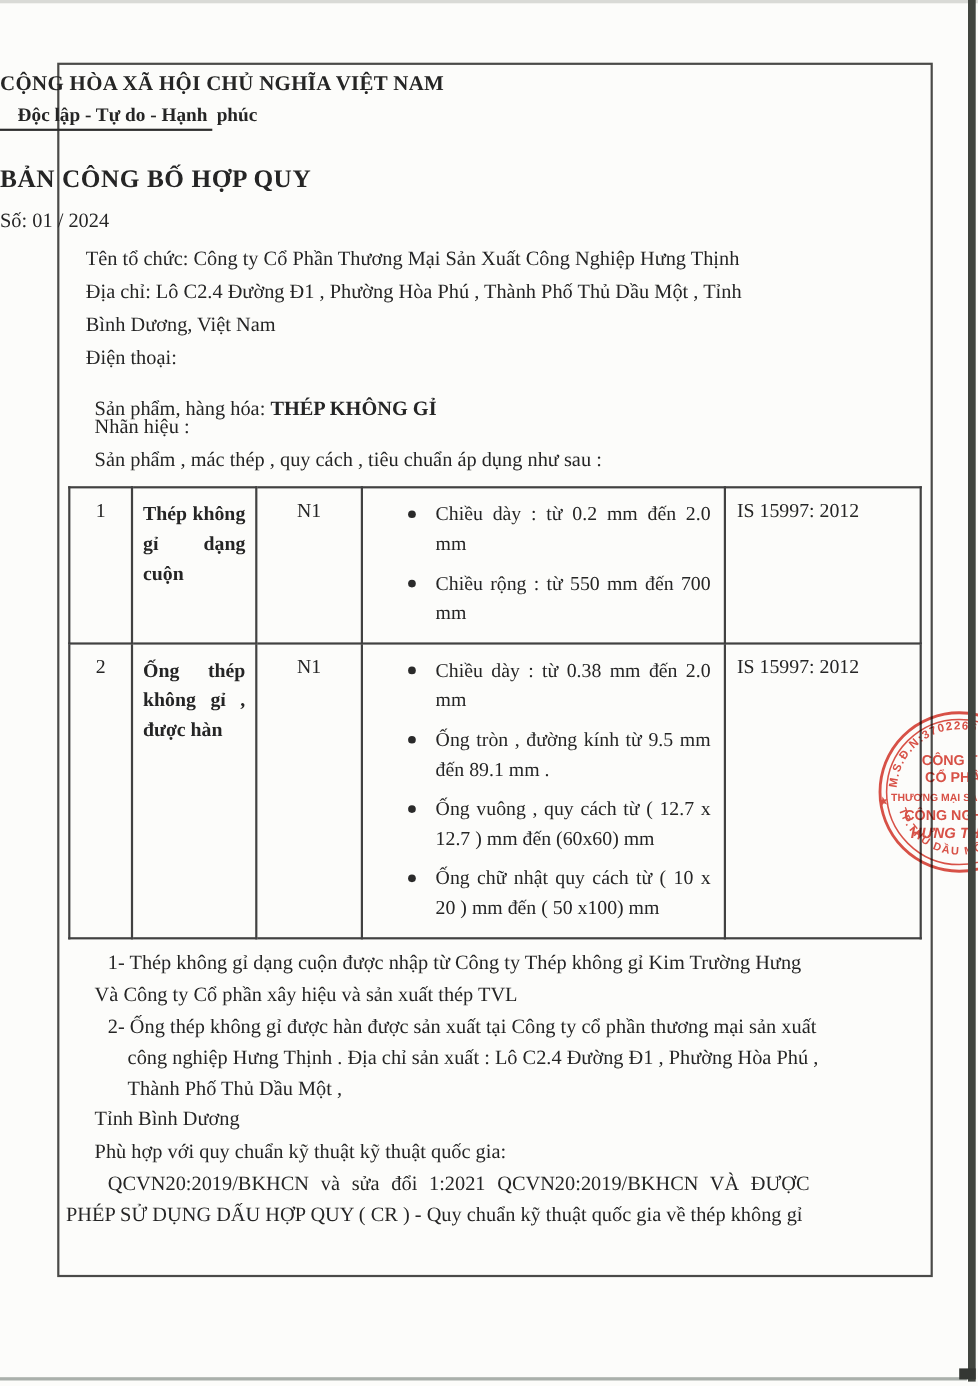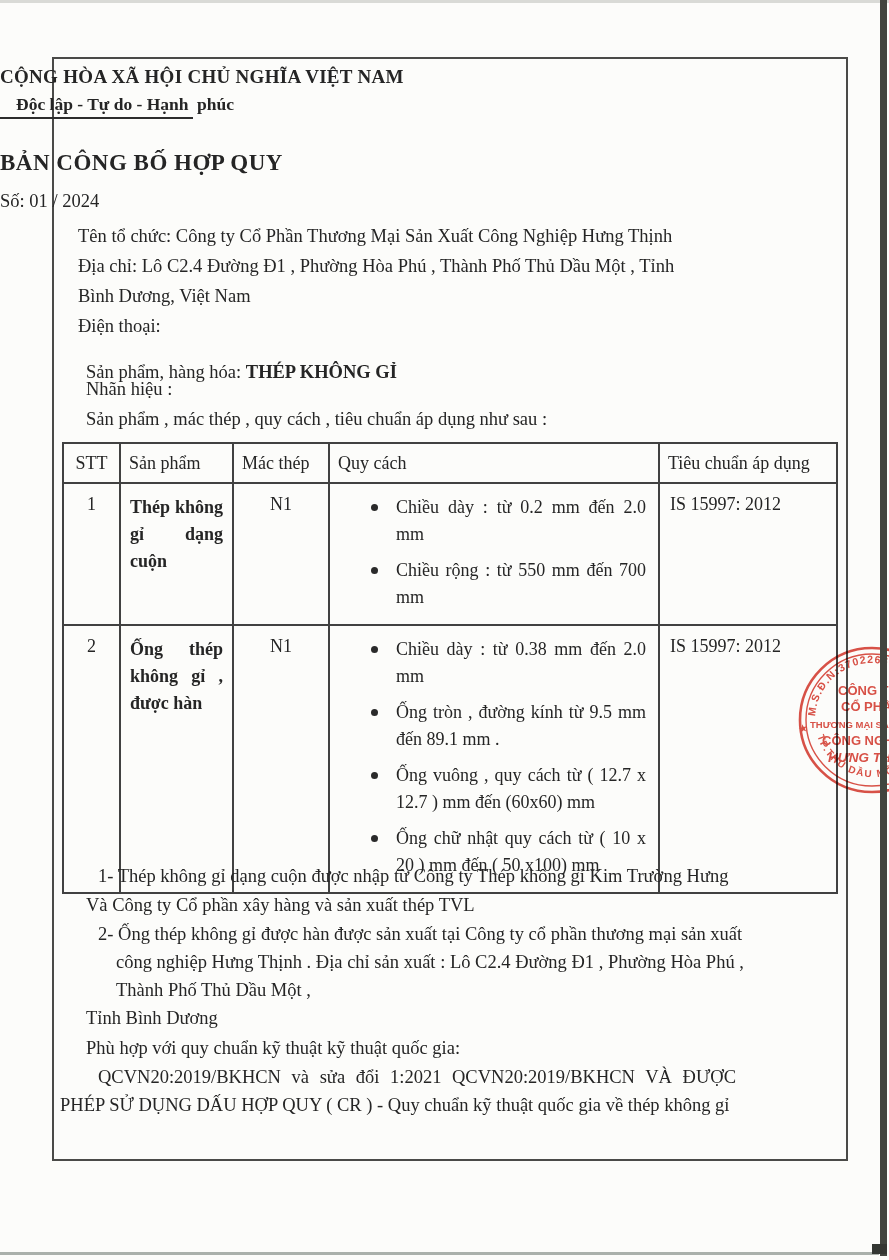--- a/index.html
+++ b/index.html
@@ -88,27 +88,20 @@
 
 <table class="spec">
   <colgroup>
     <col class="c-stt">
       <col class="c-sp">
       <col class="c-mt">
       <col class="c-qc">
       <col class="c-tc">
   </colgroup>
   <tbody>
-      <tr class="hdr">
-    <td style="text-align:center;">STT</td>
-    <td>Sản phẩm</td>
-    <td style="text-align:left;">Mác thép</td>
-    <td>Quy cách</td>
-    <td>Tiêu chuẩn áp dụng</td>
-  </tr>
   <tr class="r1">
     <td class="cell-stt">1</td>
     <td class="cell-sp">Thép không gỉ dạng cuộn</td>
     <td class="cell-mt">N1</td>
     <td class="cell-qc">
       <div class="qc-item"><span class="dot"></span><span>Chiều dày : từ 0.2 mm đến 2.0 mm</span></div>
       <div class="qc-item"><span class="dot"></span><span>Chiều rộng : từ 550 mm đến 700 mm</span></div>
     </td>
     <td class="cell-tc">IS 15997: 2012</td>
   </tr>
@@ -121,21 +114,21 @@
       <div class="qc-item"><span class="dot"></span><span>Ống tròn , đường kính từ 9.5 mm đến 89.1 mm .</span></div>
       <div class="qc-item"><span class="dot"></span><span>Ống vuông , quy cách từ ( 12.7 x 12.7 ) mm đến (60x60) mm</span></div>
       <div class="qc-item"><span class="dot"></span><span>Ống chữ nhật quy cách từ ( 10 x 20 ) mm đến ( 50 x100) mm</span></div>
     </td>
     <td class="cell-tc">IS 15997: 2012</td>
   </tr>
 </tbody>
   </table>
 
 <div class="abs line" style="left:98px;top:864px;">1-  Thép không gỉ dạng cuộn được nhập từ Công ty Thép không gỉ Kim Trường Hưng</div>
-<div class="abs line" style="left:86px;top:893px;">Và Công ty Cổ phần xây hàng và sản xuất thép TVL</div>
+<div class="abs line" style="left:86px;top:893px;">Và Công ty Cổ phần xây hiệu và sản xuất thép TVL</div>
 <div class="abs line" style="left:98px;top:922px;">2-  Ống thép không gỉ được hàn được sản xuất tại Công ty cổ phần thương mại sản xuất</div>
 <div class="abs line" style="left:116px;top:950px;">công nghiệp Hưng Thịnh . Địa chỉ sản xuất : Lô C2.4 Đường Đ1 , Phường Hòa Phú ,</div>
 <div class="abs line" style="left:116px;top:978px;">Thành Phố Thủ Dầu Một ,</div>
 <div class="abs line" style="left:86px;top:1006px;">Tỉnh Bình Dương</div>
 <div class="abs line" style="left:86px;top:1036px;">Phù hợp với quy chuẩn kỹ thuật kỹ thuật quốc gia:</div>
 <div class="abs line qcvn1" style="left:98px;top:1065px;">QCVN20:2019/BKHCN và sửa đổi 1:2021 QCVN20:2019/BKHCN VÀ ĐƯỢC</div>
 <div class="abs line" style="left:60px;top:1093px;">PHÉP SỬ DỤNG DẤU HỢP QUY ( CR ) -  Quy chuẩn kỹ thuật quốc gia về thép không gỉ</div>
 
 <svg class="stamp" viewBox="0 0 170 170">
   <circle cx="85" cy="85" r="72" fill="none" stroke="#d8453a" stroke-width="2.6"></circle>

